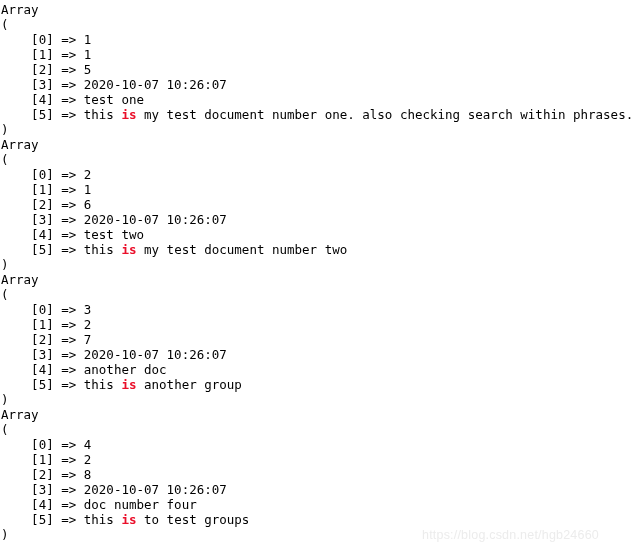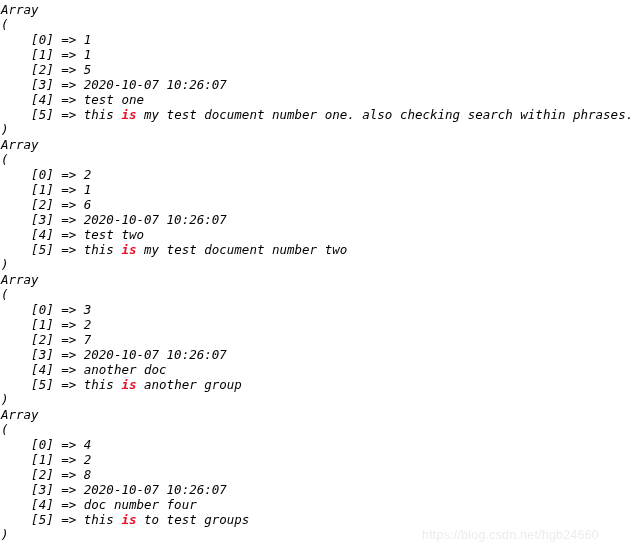--- a/index.html
+++ b/index.html
@@ -21,21 +21,20 @@
   #output {
     position: absolute;
     left: 1px;
     top: 2px;
     white-space: pre;
     letter-spacing: 0px;
   }
   .line {
     height: 15px;
     white-space: pre;
-    font-style: italic;
   }
   .kw-red {
     color: #ea0f2a;
     font-weight: bold;
   }
   #watermark {
     position: absolute;
     left: 422px;
     top: 528px;
     font-family: "Liberation Sans", "DejaVu Sans", sans-serif;

